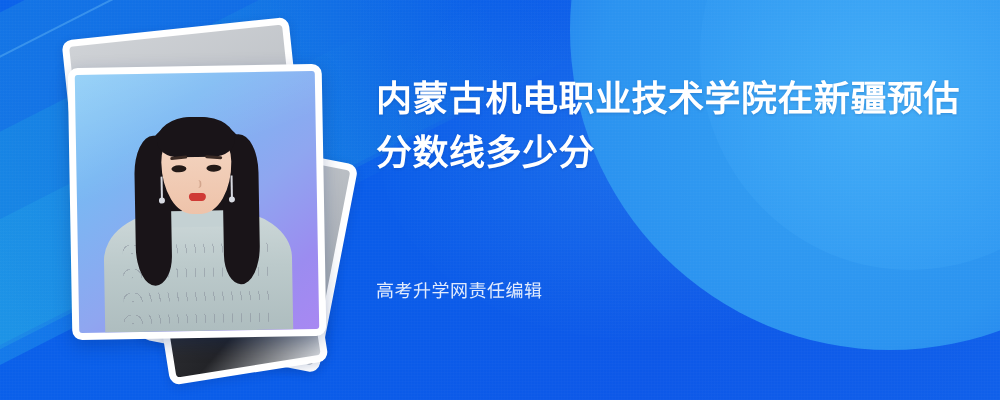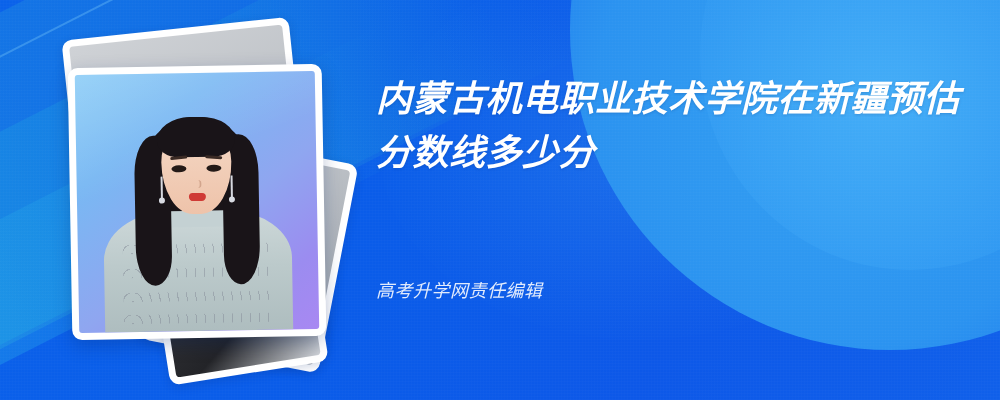--- a/index.html
+++ b/index.html
@@ -8,21 +8,20 @@
     padding: 0;
     background: #ffffff;
   }
   #banner {
     position: relative;
     width: 1000px;
     height: 400px;
     overflow: hidden;
     font-family: "Liberation Sans", "DejaVu Sans", sans-serif;
     background: #0b5ae8;
-    font-style: italic;
   }
 
   
   .bg-base {
     position: absolute;
     inset: 0;
     background: linear-gradient(118deg, #0a62ea 0%, #0a5ce9 42%, #0d58e8 70%, #1060ea 100%);
   }
   .bg-glow-tr {
     position: absolute;

